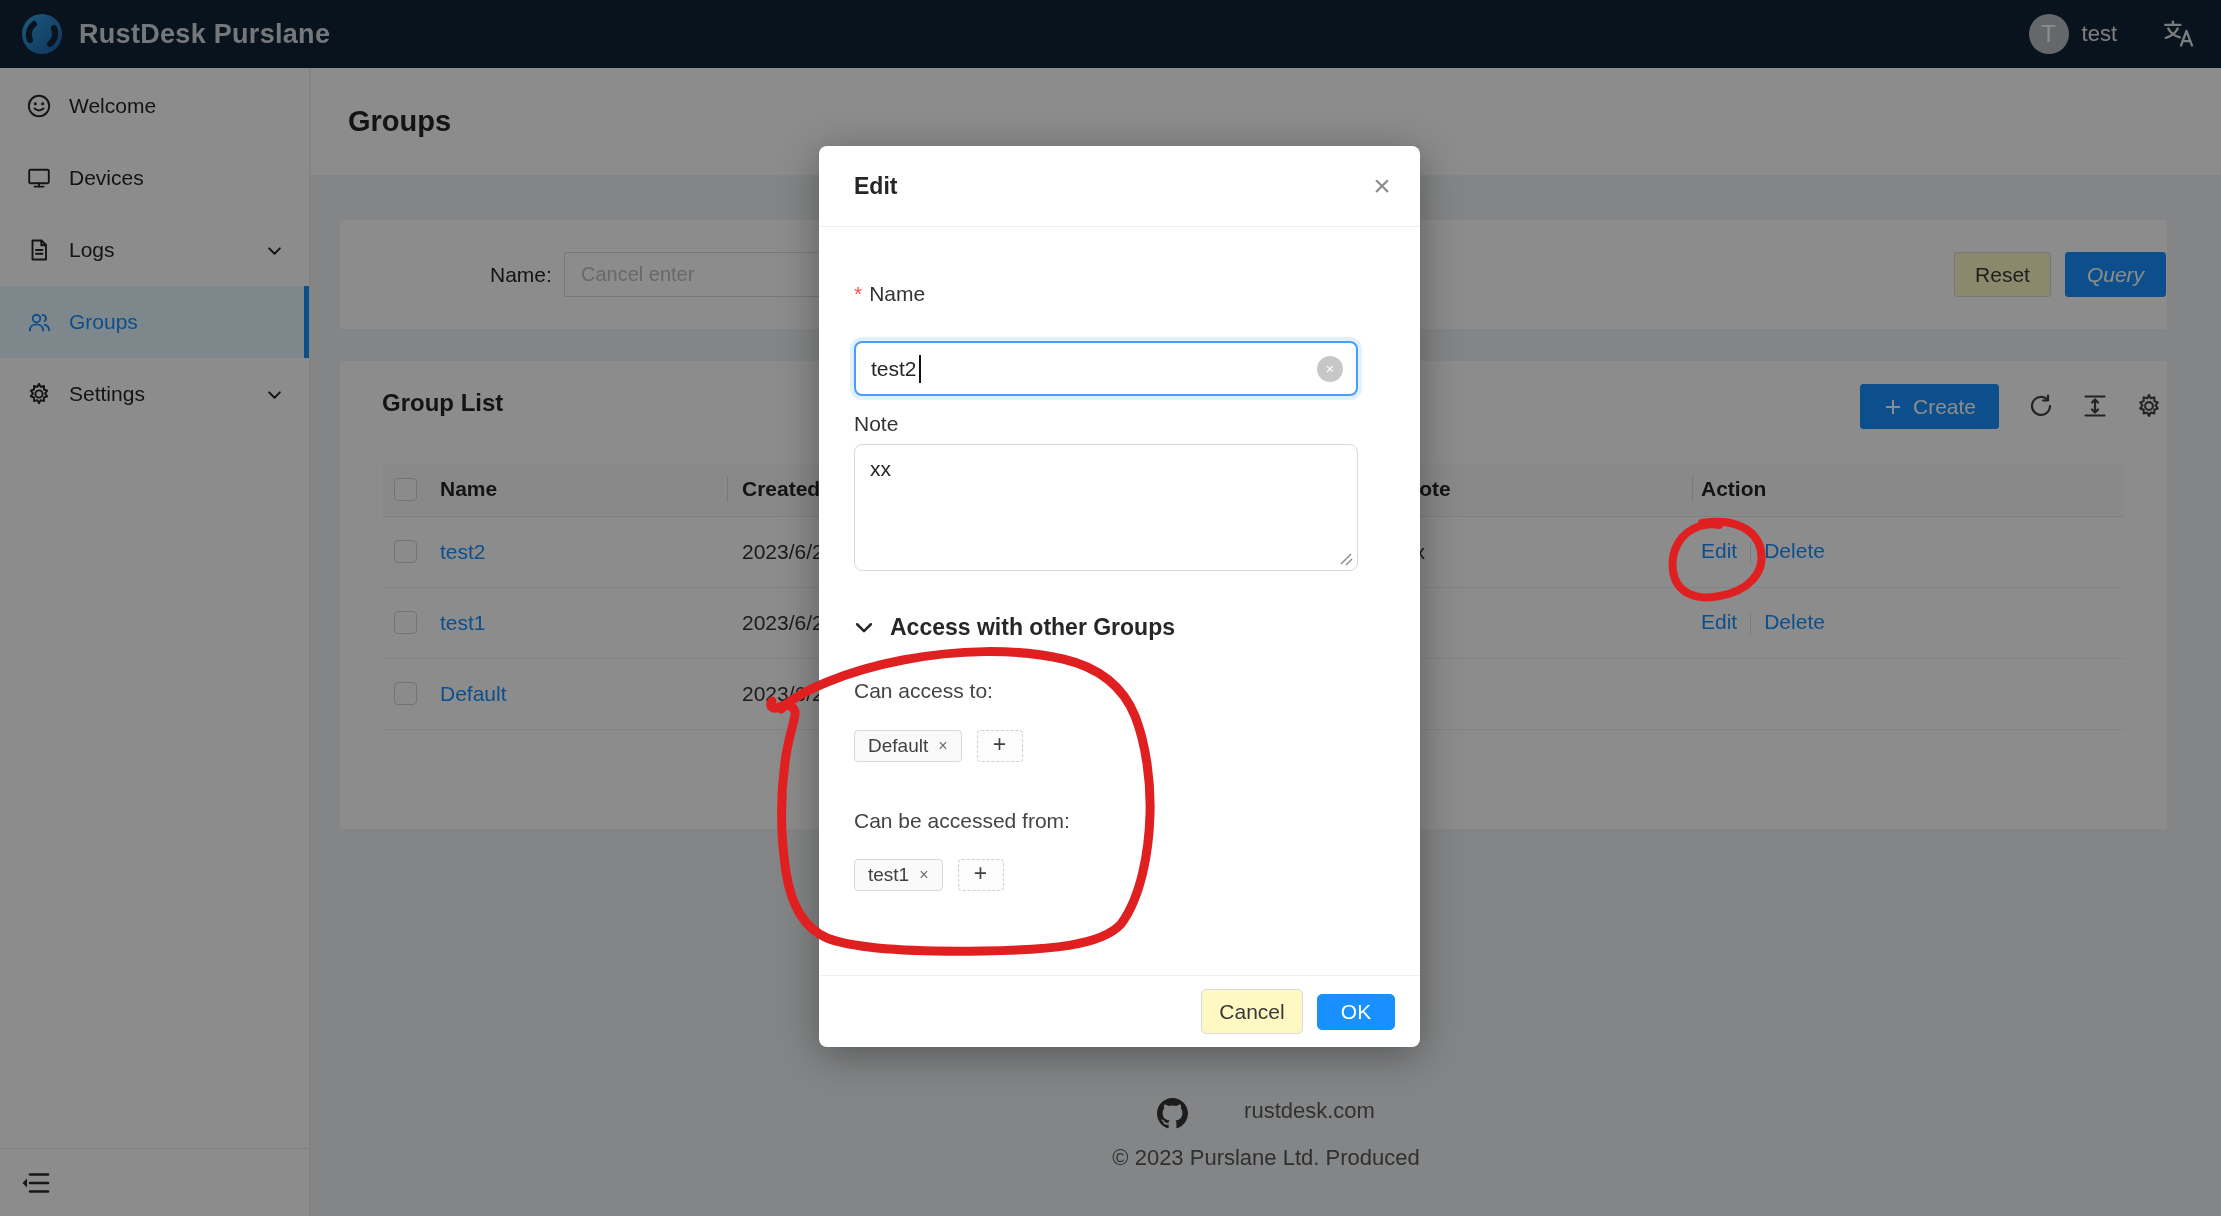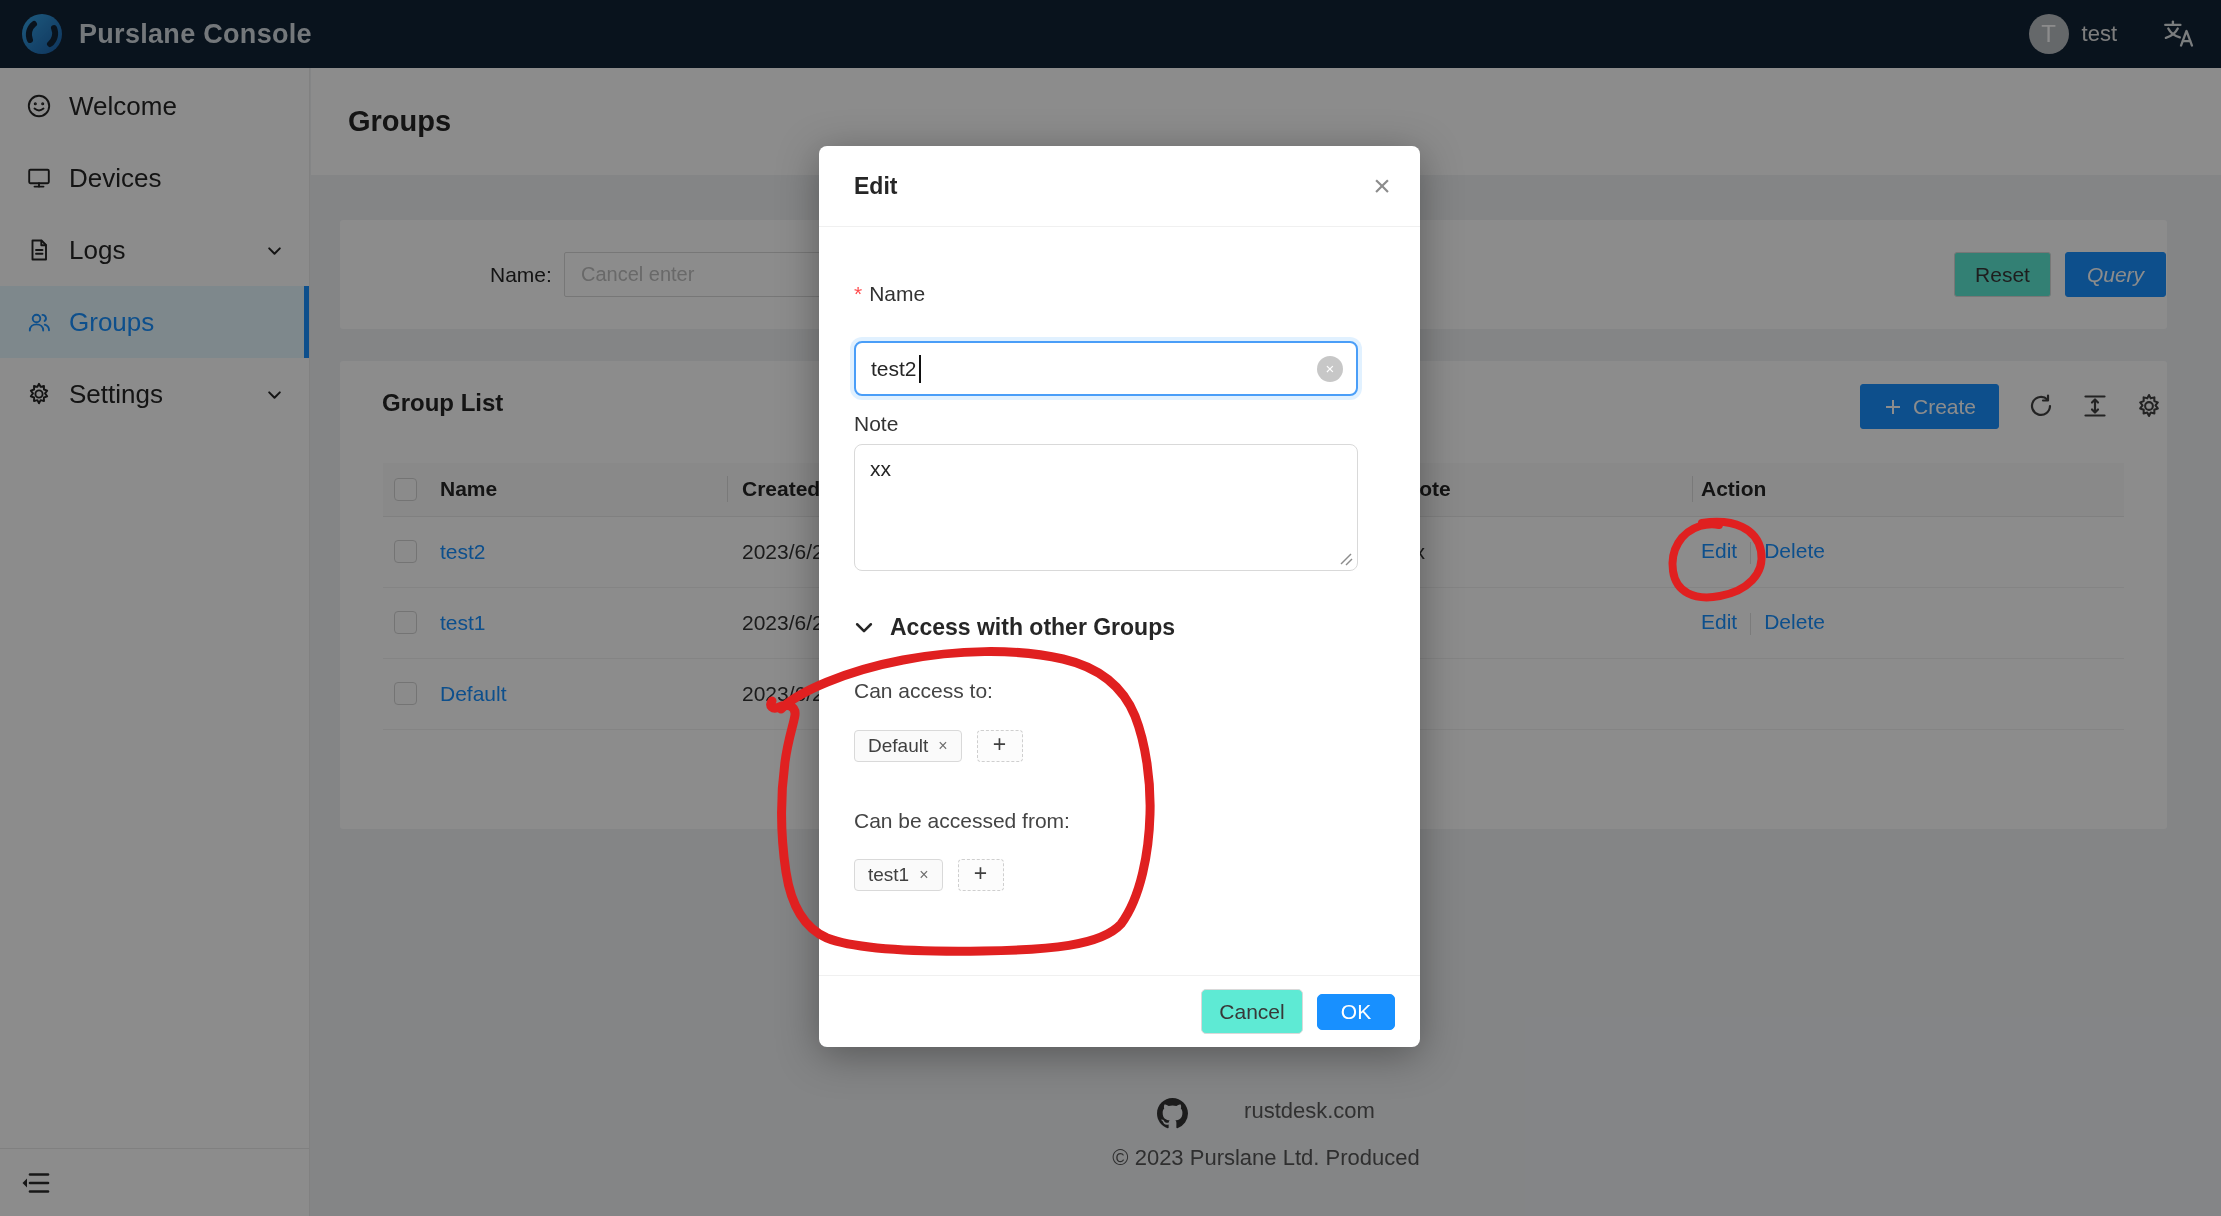--- a/index.html
+++ b/index.html
@@ -16,38 +16,38 @@
   .topbar{position:absolute;left:0;top:0;right:0;height:68px;background:var(--header-bg);display:flex;align-items:center;z-index:1;}
   .logo{width:44px;height:44px;margin-left:20px;flex:0 0 auto;}
   .brand{color:#d3dae0;font-size:27px;font-weight:700;margin-left:15px;letter-spacing:.3px;}
   .topbar-right{margin-left:auto;display:flex;align-items:center;padding-right:26px;}
   .avatar{width:40px;height:40px;border-radius:50%;background:#b9bdc2;color:#fff;font-size:24px;display:flex;align-items:center;justify-content:center;}
   .username{color:#e4e4e4;font-size:22px;margin-left:13px;}
   .i18n-btn{margin-left:44px;display:flex;align-items:center;}
 
   
   .sidebar{position:absolute;left:0;top:68px;width:310px;bottom:0;background:#fff;border-right:1px solid #ececec;z-index:1;}
-  .nav-item{position:relative;height:72px;display:flex;align-items:center;padding-left:26px;color:#262626;font-size:26px;cursor:pointer;}
+  .nav-item{position:relative;height:72px;display:flex;align-items:center;padding-left:26px;color:#262626;font-size:21px;cursor:pointer;}
   .nav-item:first-child{margin-top:2px;}
   .nav-item svg{width:26px;height:26px;margin-right:17px;flex:0 0 auto;stroke:currentColor;}
   .nav-item .chev{position:absolute;right:26px;width:17px;height:17px;margin:0;}
   .nav-item.active{background:var(--active-bg);color:var(--primary);}
   .nav-item.active::after{content:'';position:absolute;right:0;top:0;bottom:0;width:5px;background:var(--primary);}
   .sidebar-foot{position:absolute;left:0;right:0;bottom:0;height:68px;border-top:1px solid #e9e9e9;display:flex;align-items:center;padding-left:21px;}
 
   
   .page-head{position:absolute;left:311px;top:68px;right:0;height:107px;background:#fff;display:flex;align-items:center;}
   .page-title{margin-left:37px;font-size:29px;font-weight:600;color:#262626;}
 
   
   .filter-card{position:absolute;left:340px;top:220px;width:1827px;height:109px;background:#fff;border-radius:3px;}
   .f-label{position:absolute;left:150px;top:0;height:100%;display:flex;align-items:center;font-size:21px;color:#262626;}
   .f-input{position:absolute;left:224px;top:32px;width:296px;height:45px;border:1px solid #d9d9d9;border-radius:2px;background:#fff;display:flex;align-items:center;padding-left:16px;color:#bfbfbf;font-size:20px;}
   .btn{display:flex;align-items:center;justify-content:center;font-size:21px;border-radius:3px;cursor:pointer;}
-  .btn-plain{background:#5eead4;border:1px solid #d9d9d9;color:#383838;}
+  .btn-plain{background:#fef9c3;border:1px solid #d9d9d9;color:#383838;}
   .btn-primary{background:var(--primary);border:1px solid var(--primary);color:#fff;}
   .btn-reset{position:absolute;left:1614px;top:32px;width:97px;height:45px;}
   .btn-query{position:absolute;left:1725px;top:32px;width:101px;height:45px;font-style:italic;}
 
   
   .table-card{position:absolute;left:340px;top:361px;width:1827px;height:468px;background:#fff;border-radius:3px;}
   .list-title{position:absolute;left:42px;top:28px;font-size:24px;font-weight:600;color:#262626;}
   .btn-create{position:absolute;left:1520px;top:23px;width:139px;height:45px;gap:10px;}
   .tool-icon{position:absolute;top:27px;width:36px;height:36px;display:flex;align-items:center;justify-content:center;color:#404040;cursor:pointer;background:none;border:none;}
   .tool-refresh{left:1683px;}
@@ -116,21 +116,21 @@
       <defs>
         <linearGradient id="lg" x1="0" y1="0" x2="1" y2="1">
           <stop offset="0" stop-color="#36a5e6"></stop>
             <stop offset="1" stop-color="#1b5fa8"></stop>
         </linearGradient>
       </defs>
       <circle cx="22" cy="22" r="20" fill="url(#lg)"></circle>
       <path d="M10 28 A13.5 13.5 0 0 1 14 12" fill="none" stroke="#122436" stroke-width="6" stroke-linecap="round"></path>
       <path d="M34 16 A13.5 13.5 0 0 1 30 32" fill="none" stroke="#122436" stroke-width="6" stroke-linecap="round"></path>
     </svg>
-    <div class="brand">Purslane Console</div>
+    <div class="brand">RustDesk Purslane</div>
     <div class="topbar-right">
       <div class="avatar">T</div>
       <div class="username">test</div>
       <div class="i18n-btn">
         <svg width="34" height="34" viewBox="0 0 28 28" class="icon-stroke" style="color:#dfe3e6">
           <path d="M3.5 6.5 H 16"></path>
             <path d="M9.8 3.8 V 6.5"></path>
           <path d="M6 9.5 C 8 13.5, 12 15.8, 15.5 16.8"></path>
           <path d="M13.8 9.5 C 11.8 13.5, 7.5 16.2, 4 17.2"></path>
           <path d="M16.5 23.5 L 21 11.5 L 25.5 23.5"></path>

